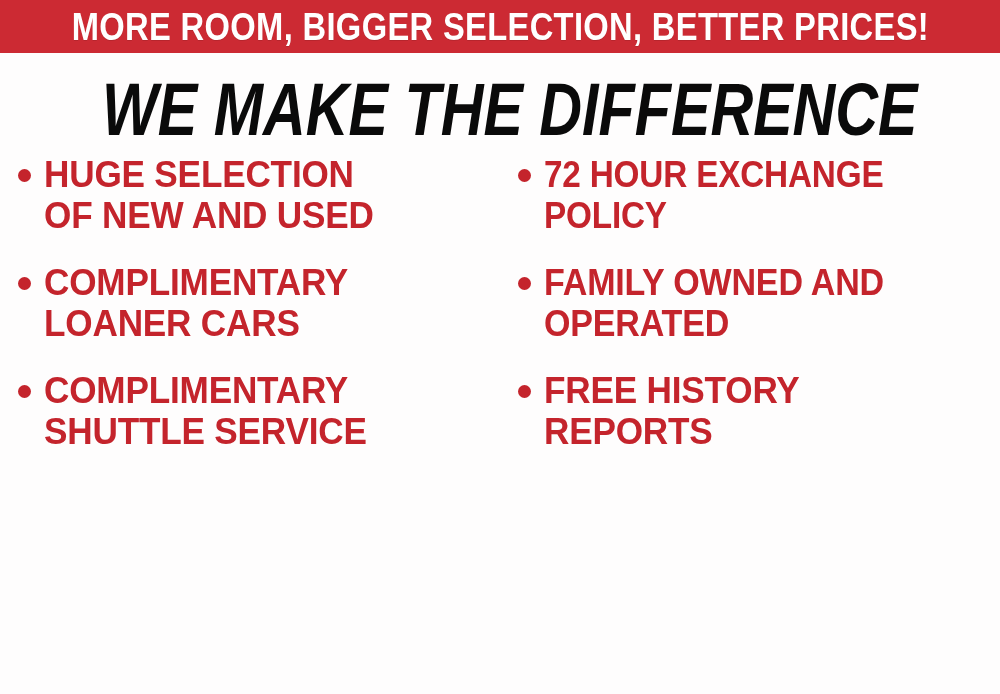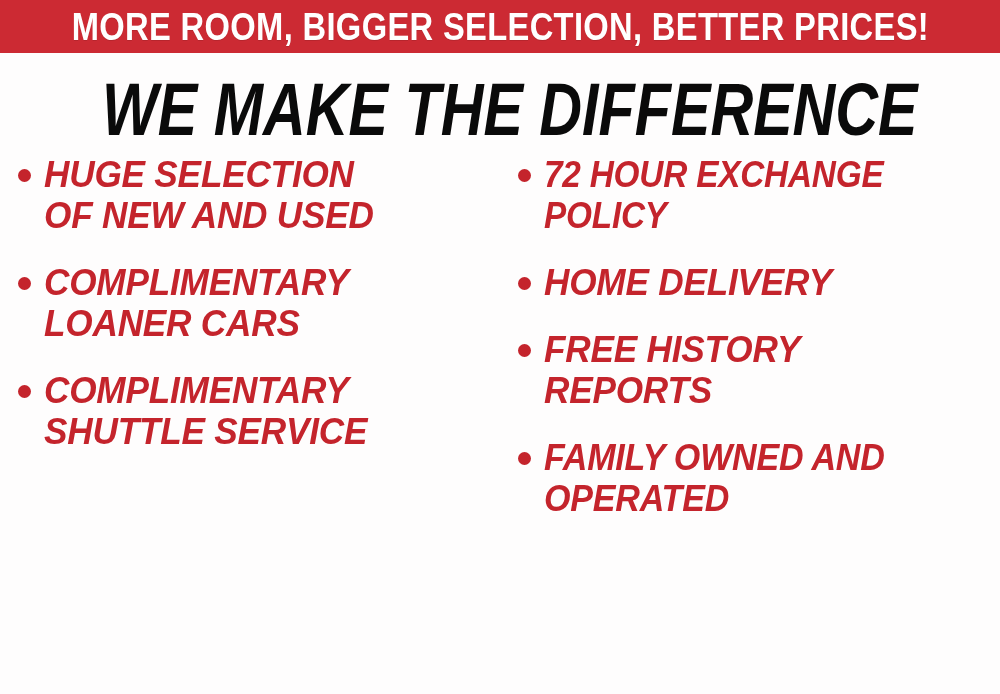--- a/index.html
+++ b/index.html
@@ -81,21 +81,20 @@
     left: 0;
     top: 154px;
     width: 1000px;
     height: 540px;
     display: flex;
     align-items: flex-start;
   }
   .col {
     box-sizing: border-box;
     height: 100%;
-    font-style: italic;
   }
   .col-left {
     width: 500px;
     padding-left: 18px;
   }
   .col-right {
     width: 500px;
     padding-left: 18px;
   }
 
@@ -169,36 +168,32 @@
     </div>
 
     <div class="col col-right">
 
       <div class="bullet-row">
         <span class="bullet-dot"></span>
         <span class="bullet-text squeeze-90">72 HOUR EXCHANGE
 POLICY</span>
       </div>
 
-      <div class="bullet-row">
-        <span class="bullet-dot"></span>
-        <span class="bullet-text squeeze-95">HOME DELIVERY</span>
-      </div>
 
 
 
       <div class="bullet-row">
         <span class="bullet-dot"></span>
-        <span class="bullet-text squeeze-95">FREE HISTORY
-REPORTS</span>
+        <span class="bullet-text squeeze-92">FAMILY OWNED AND
+OPERATED</span>
       </div>
 
       <div class="bullet-row">
         <span class="bullet-dot"></span>
-        <span class="bullet-text squeeze-92">FAMILY OWNED AND
-OPERATED</span>
+        <span class="bullet-text squeeze-95">FREE HISTORY
+REPORTS</span>
       </div>
 
     </div>
 
   </div>
 
 </div>
 
 </body></html>

